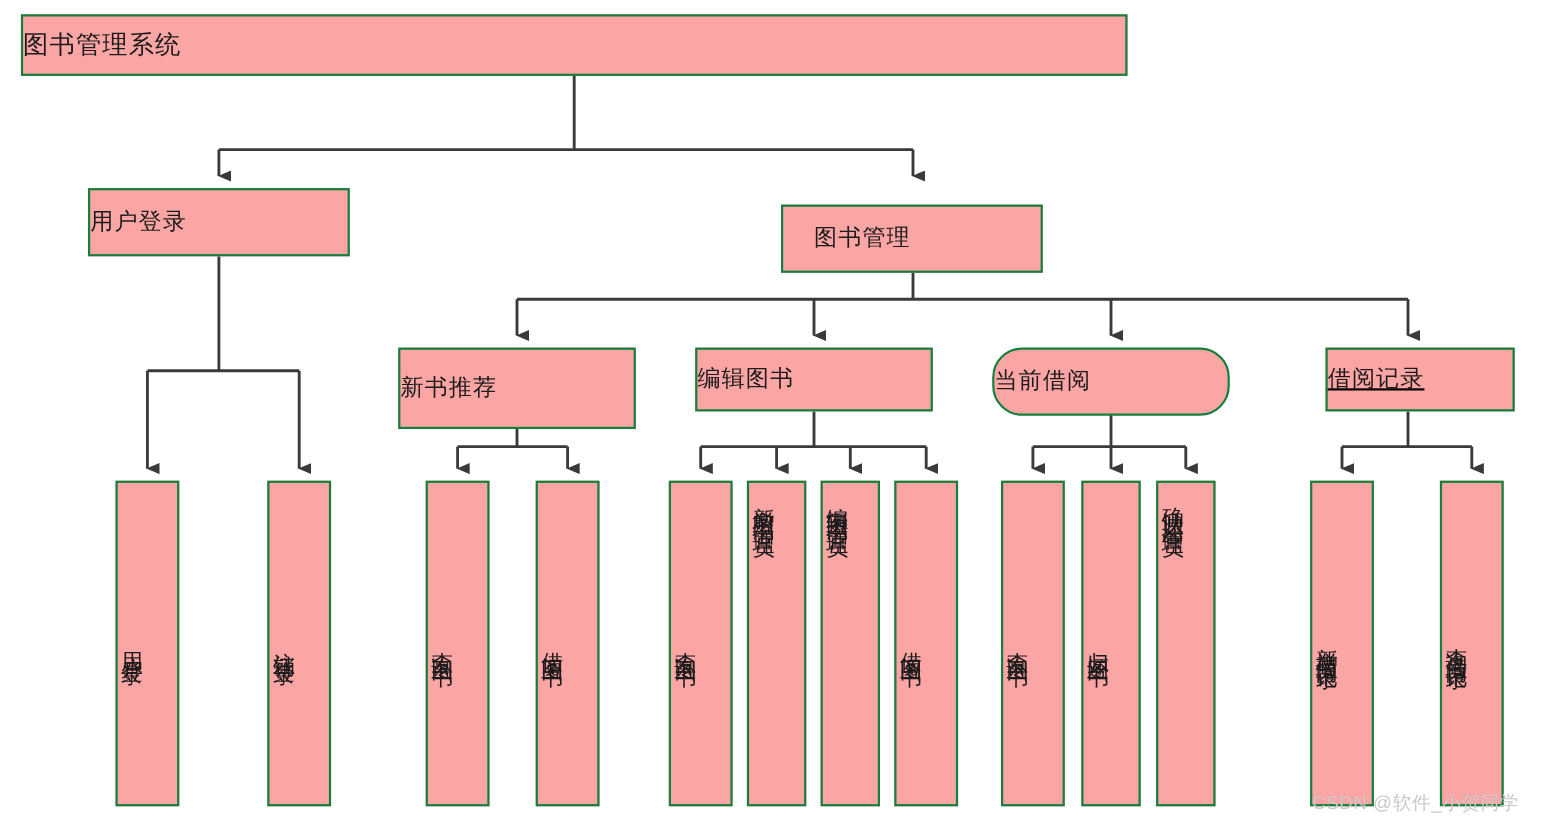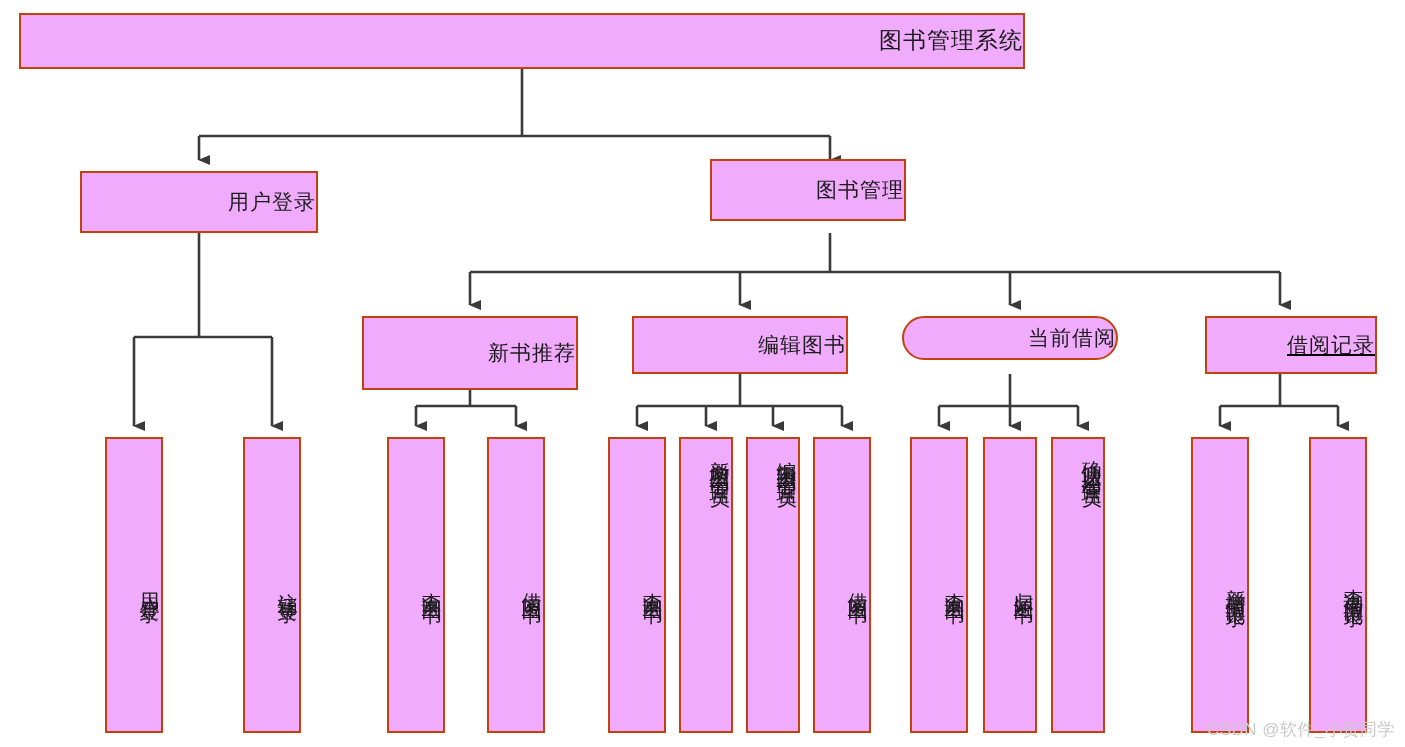--- a/index.html
+++ b/index.html
@@ -22,44 +22,44 @@
   svg.flow-svg {
     position: absolute;
     left: 0;
     top: 0;
     width: 1405px;
     height: 747px;
   }
   .node-box {
     position: absolute;
     box-sizing: border-box;
-    background: #f0abfc;
-    border: 2px solid #c2410c;
+    background: #fca5a5;
+    border: 2px solid #15803d;
     display: flex;
     align-items: center;
-    justify-content: flex-end;
+    justify-content: flex-start;
   }
   .node-label {
     color: #1b1b1b;
     font-size: 21px;
     line-height: 1.18;
     letter-spacing: 1px;
     white-space: nowrap;
     text-align: center;
   }
   .node-label.vertical {
     writing-mode: vertical-rl;
     text-orientation: upright;
     letter-spacing: 4px;
     font-size: 20px;
   }
   .root-box .node-label { font-size: 23px; }
   .watermark {
     position: absolute;
-    right: 10px;
+    right: 24px;
     bottom: 6px;
     color: #c9c9c9;
     font-size: 17px;
     letter-spacing: 0.5px;
     white-space: nowrap;
     font-family: "Liberation Sans", "DejaVu Sans", sans-serif;
   }
 </style>
 </head>
 <body>
@@ -116,31 +116,31 @@
     </g>
   </svg>
 
   <div class="node-box root-box" style="left:19px; top:13px; width:1006px; height:56px;">
     <span class="node-label">图书管理系统</span>
   </div>
 
   <div class="node-box" style="left:80px; top:171px; width:238px; height:62px;">
     <span class="node-label">用户登录</span>
   </div>
-  <div class="node-box" style="left:710px; top:159px; width:196px; height:62px;">
+  <div class="node-box" style="left:710px; top:186px; width:238px; height:62px;padding-left:28px;">
     <span class="node-label">图书管理</span>
   </div>
 
   <div class="node-box" style="left:362px; top:316px; width:216px; height:74px;">
     <span class="node-label">新书推荐</span>
   </div>
   <div class="node-box" style="left:632px; top:316px; width:216px; height:58px;">
     <span class="node-label">编辑图书</span>
   </div>
-  <div class="node-box" style="left:902px; top:316px; width:216px; height:44px;border-radius:27px;">
+  <div class="node-box" style="left:902px; top:316px; width:216px; height:62px;border-radius:27px;">
     <span class="node-label">当前借阅</span>
   </div>
   <div class="node-box" style="left:1205px; top:316px; width:172px; height:58px;text-decoration:underline;">
     <span class="node-label">借阅记录</span>
   </div>
 
   <div class="node-box" style="left:105px; top:437px; width:58px; height:296px;">
     <span class="node-label vertical">用户登录</span>
   </div>
   <div class="node-box" style="left:243px; top:437px; width:58px; height:296px;">

